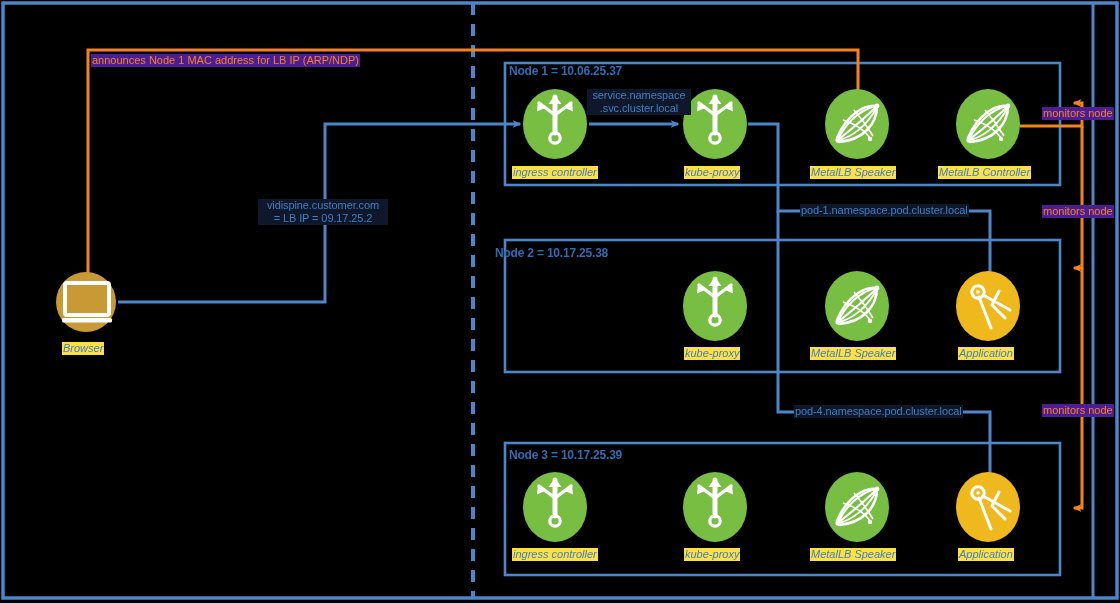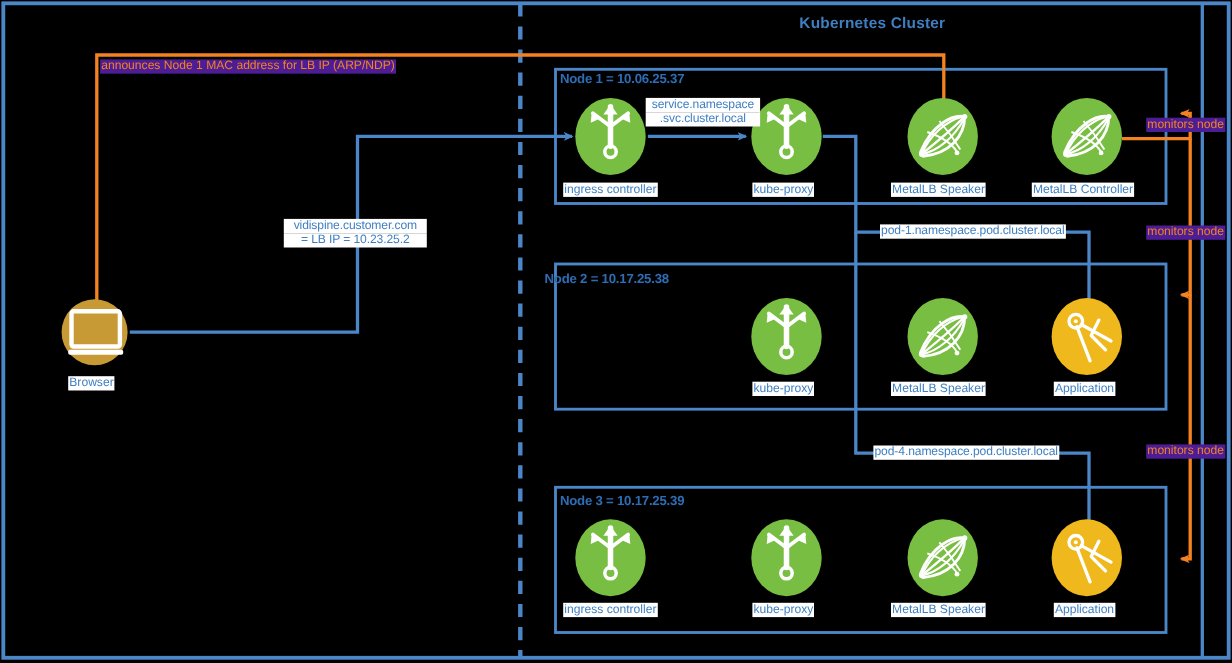--- a/index.html
+++ b/index.html
@@ -1,31 +1,31 @@
 <!DOCTYPE html>
 <html><head>
 <meta charset="utf-8">
 <title>MetalLB Kubernetes Network Diagram</title>
 <style>
   html,body{margin:0;padding:0;background:#000;}
   body{width:1120px;height:603px;overflow:hidden;
        font-family:"Liberation Sans","DejaVu Sans",sans-serif;}
   #stage{position:relative;width:1120px;height:603px;background:#000;}
   svg.layer{position:absolute;left:0;top:0;width:1120px;height:603px;}
-  .lbl{position:absolute;color:#3F7FC1;background:#ffffff;
+  .lbl{position:absolute;color:#3F7FC1;background:#0f172a;
        font-size:11px;line-height:13px;white-space:nowrap;
        padding:0 1px;letter-spacing:-0.1px;}
   .lbl-o{position:absolute;color:#F58220;background:#4c1d95;
        font-size:11px;line-height:13px;white-space:nowrap;padding:0 1px;}
   .zone-title{position:absolute;color:#3F7FC1;font-size:14px;font-weight:bold;
        letter-spacing:0.2px;white-space:nowrap;background:transparent;}
   .node-title{position:absolute;color:#2E6DB4;font-size:12px;font-weight:bold;
        white-space:nowrap;letter-spacing:-0.2px;}
-  .cap{position:absolute;color:#3F7FC1;background:#ffffff;font-size:11px;
-       line-height:13px;white-space:nowrap;padding:0 1px;}
+  .cap{position:absolute;color:#3F7FC1;background:#fde047;font-size:11px;
+       line-height:13px;white-space:nowrap;padding:0 1px;font-style:italic;}
   .ctr{text-align:center;}
 </style>
 </head>
 <body>
 
 <div id="stage">
 
   <svg class="layer" viewBox="0 0 1120 603" xmlns="http://www.w3.org/2000/svg">
     <defs>
       <marker id="arrBlue" markerWidth="9" markerHeight="9" refX="7.5" refY="4" orient="auto" markerUnits="userSpaceOnUse">
@@ -145,21 +145,20 @@
       <use href="#g-compass" x="958" y="481"></use>
     </g>
 
     <g>
       <circle cx="86" cy="302" r="30" fill="#C89A36"></circle>
       <use href="#g-monitor" x="56" y="274"></use>
     </g>
   </svg>
 
 
-  <div class="zone-title" style="left:473px;top:12px;width:640px;text-align:center;">Kubernetes Cluster</div>
 
   <div class="node-title" style="left:509px;top:64px;">Node 1 = 10.06.25.37</div>
   <div class="node-title" style="left:495px;top:246px;">Node 2 = 10.17.25.38</div>
   <div class="node-title" style="left:509px;top:448px;">Node 3 = 10.17.25.39</div>
 
   <div class="cap" style="left:512px;top:166px;">ingress controller</div>
   <div class="cap" style="left:684px;top:166px;">kube-proxy</div>
   <div class="cap" style="left:810px;top:166px;">MetalLB Speaker</div>
   <div class="cap" style="left:938px;top:166px;">MetalLB Controller</div>
 
@@ -170,21 +169,21 @@
   <div class="cap" style="left:512px;top:548px;">ingress controller</div>
   <div class="cap" style="left:684px;top:548px;">kube-proxy</div>
   <div class="cap" style="left:810px;top:548px;">MetalLB Speaker</div>
   <div class="cap" style="left:958px;top:548px;">Application</div>
 
   <div class="cap" style="left:62px;top:342px;">Browser</div>
 
   <div class="lbl-o" style="left:91px;top:54px;">announces Node 1 MAC address for LB IP (ARP/NDP)</div>
 
   <div class="lbl ctr" style="left:258px;top:199px;width:128px;">vidispine.customer.com</div>
-  <div class="lbl ctr" style="left:258px;top:212px;width:128px;">= LB IP = 10.23.25.2</div>
+  <div class="lbl ctr" style="left:258px;top:212px;width:128px;">= LB IP = 09.17.25.2</div>
 
   <div class="lbl ctr" style="left:587px;top:89px;width:102px;">service.namespace</div>
   <div class="lbl ctr" style="left:587px;top:102px;width:102px;">.svc.cluster.local</div>
 
   <div class="lbl" style="left:800px;top:204px;">pod-1.namespace.pod.cluster.local</div>
   <div class="lbl" style="left:794px;top:405px;">pod-4.namespace.pod.cluster.local</div>
 
   <div class="lbl-o" style="left:1042px;top:107px;">monitors node</div>
   <div class="lbl-o" style="left:1042px;top:205px;">monitors node</div>
   <div class="lbl-o" style="left:1042px;top:404px;">monitors node</div>

